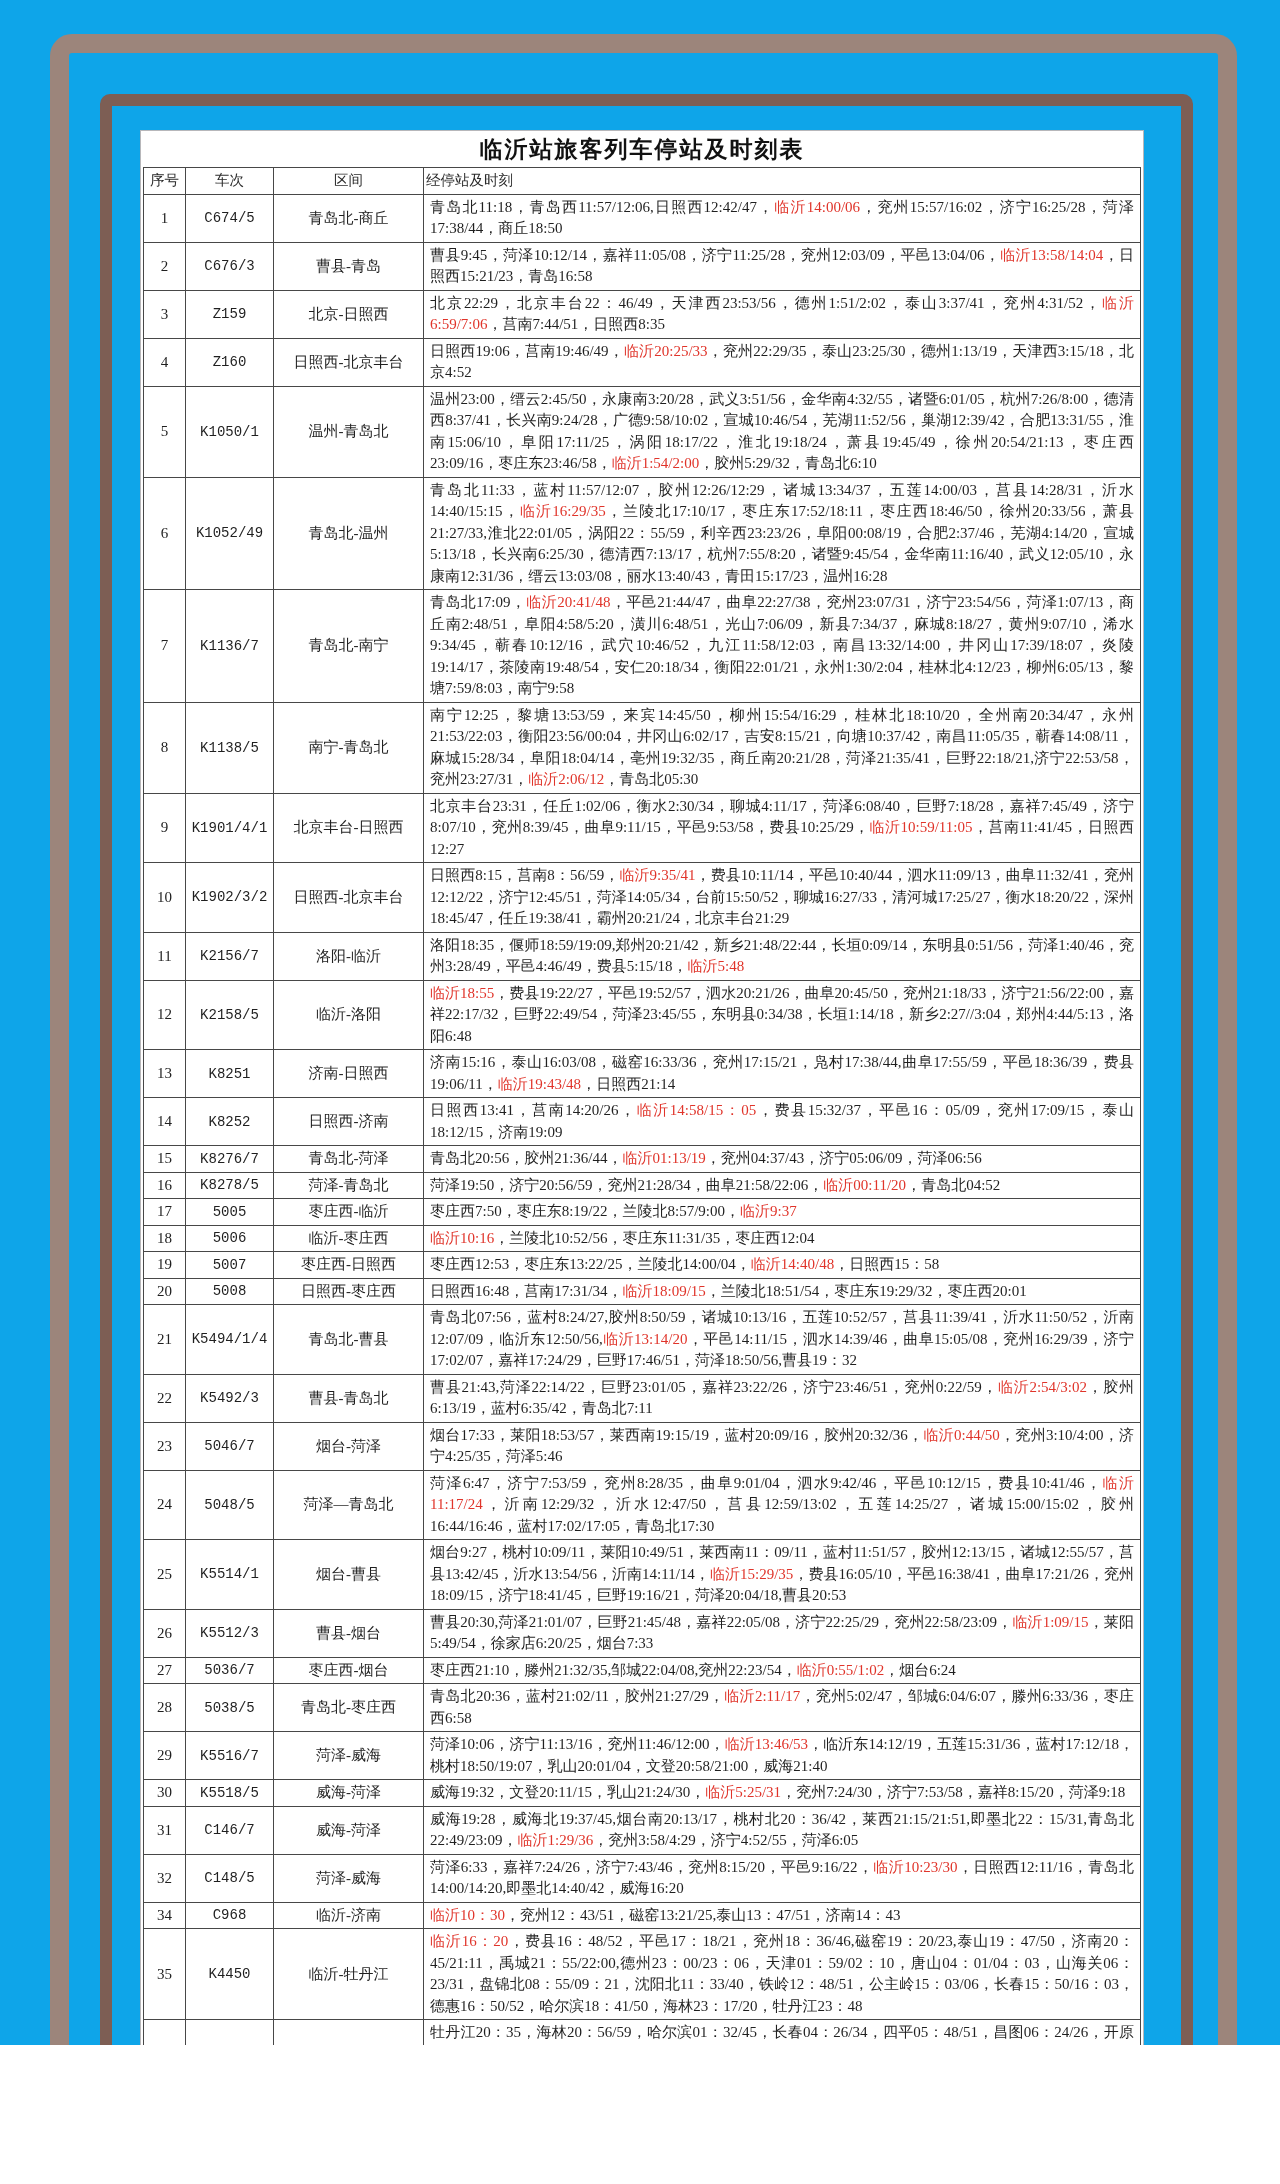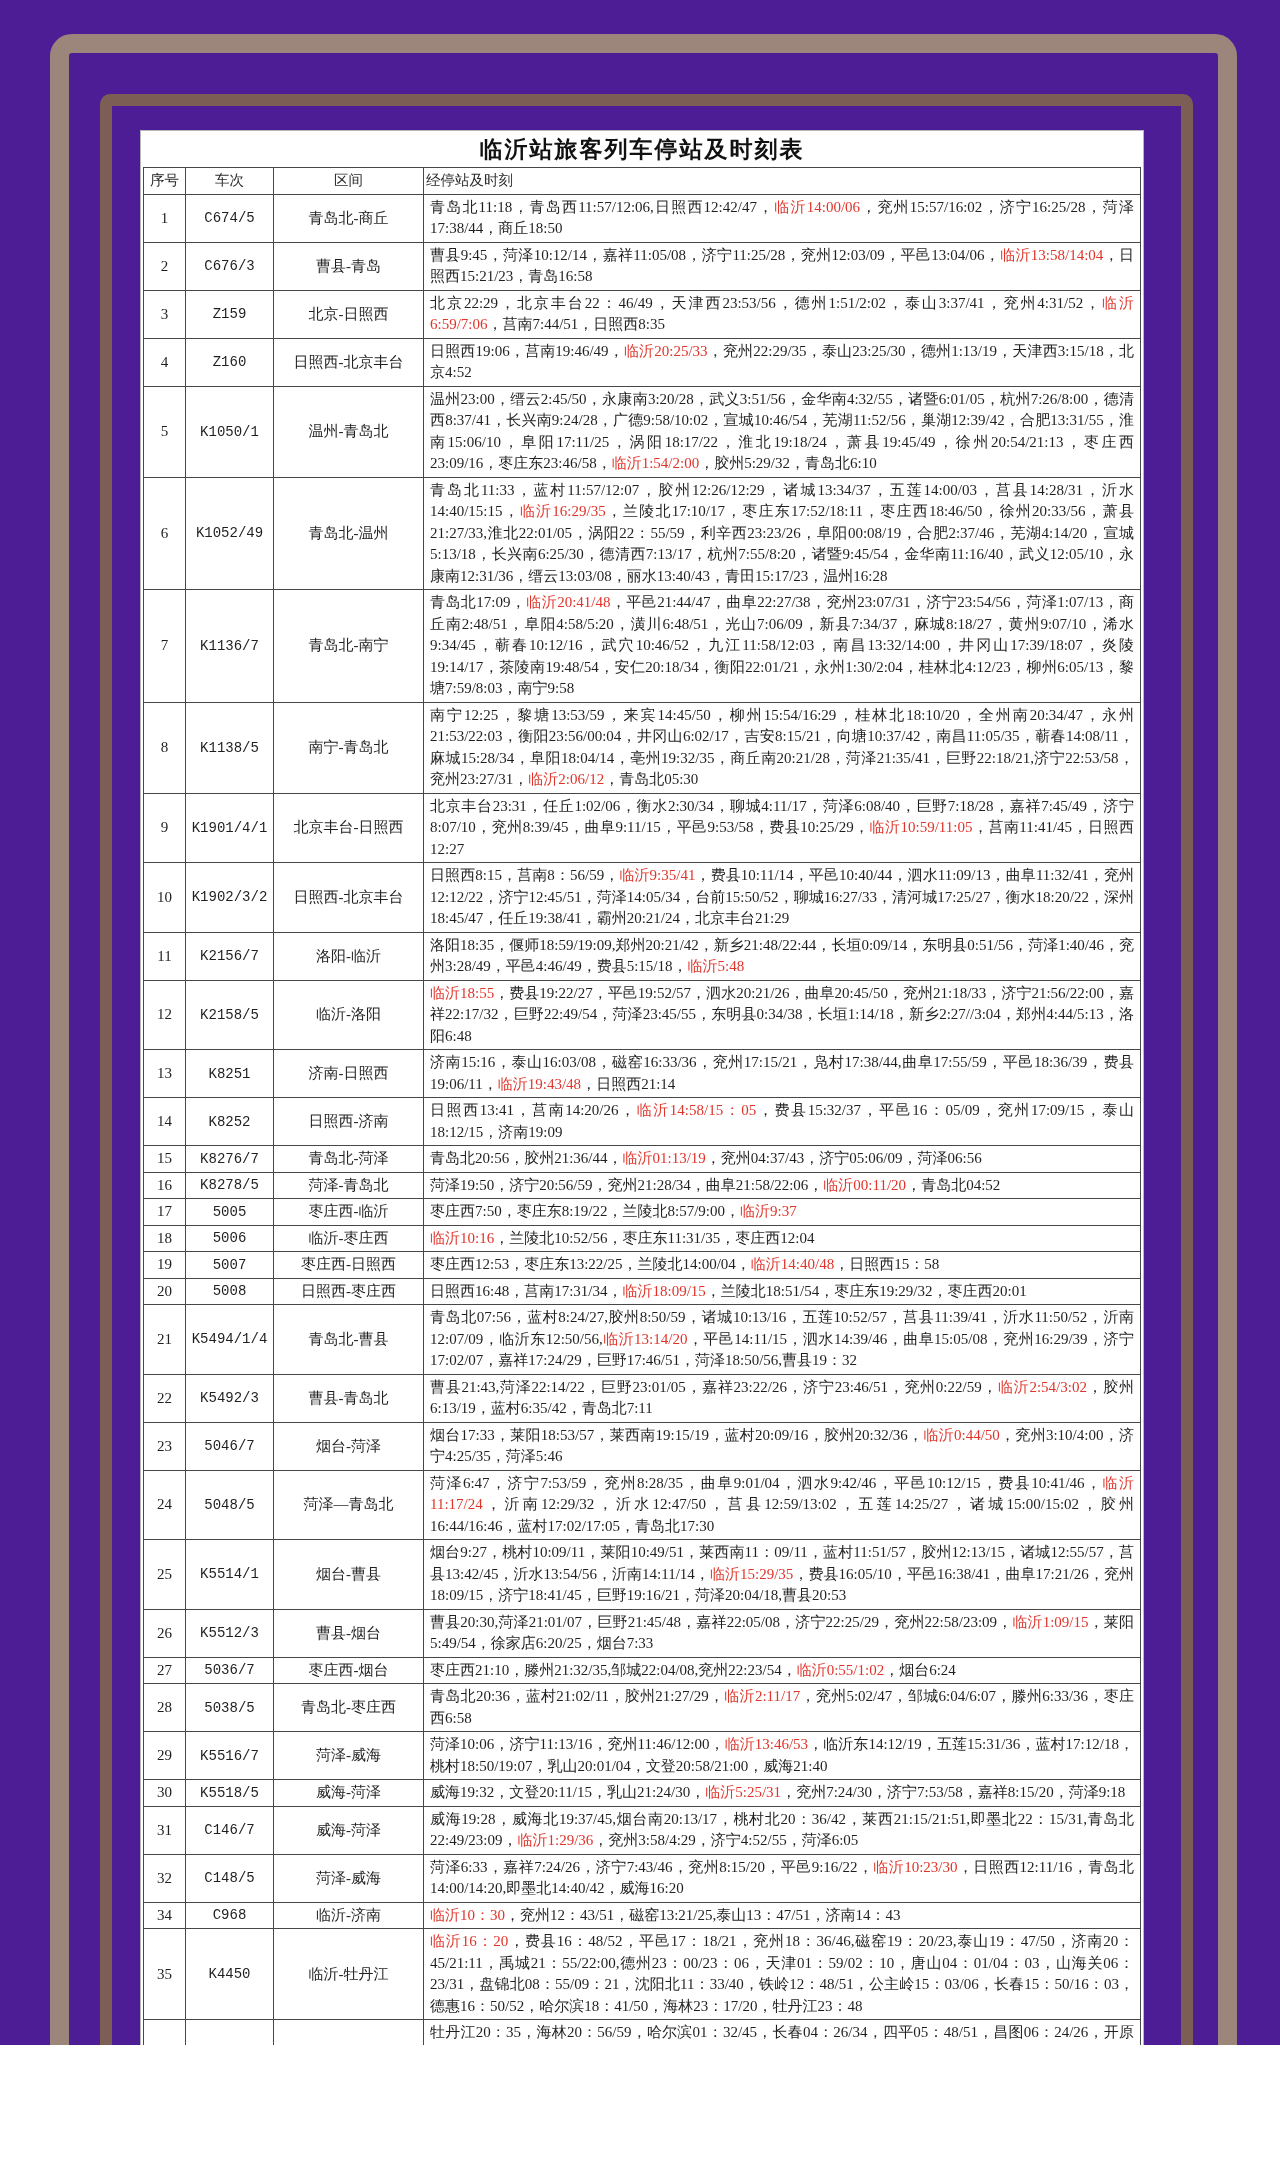--- a/index.html
+++ b/index.html
@@ -1,16 +1,16 @@
 <!DOCTYPE html>
 <html style="--accent-red: #e0342a; --frame-outer: #9c857b; --frame-inner: #7d5e54;"><head>
 <meta charset="utf-8">
 <style>
   html,body{margin:0;padding:0;background:#ffffff;}
-  .canvas{position:relative;width:1280px;height:2045px;background:#4c1d95;overflow:hidden;
+  .canvas{position:relative;width:1280px;height:2045px;background:#0ea5e9;overflow:hidden;
           font-family:"Liberation Serif","DejaVu Serif",serif;color:#1f1f1f;}
   .frame-outer{position:absolute;left:50px;top:34px;width:1149px;height:2075px;
                border:19px solid var(--frame-outer,#9c857b);border-radius:22px;}
   .frame-inner{position:absolute;left:100px;top:94px;width:1069px;height:1969px;
                border:12px solid var(--frame-inner,#7d5e54);border-radius:10px;}
   .sheet{position:absolute;left:140px;top:130px;width:1004px;min-height:1756px;
          background:#ffffff;border:1px solid #b7b7ba;box-sizing:border-box;padding:0 2px;}
   .title{font-size:23px;font-weight:bold;text-align:center;letter-spacing:2px;
          padding:3px 0 2px 0;color:#111;}
   table.tt{width:100%;border-collapse:collapse;table-layout:fixed;font-size:15px;}

